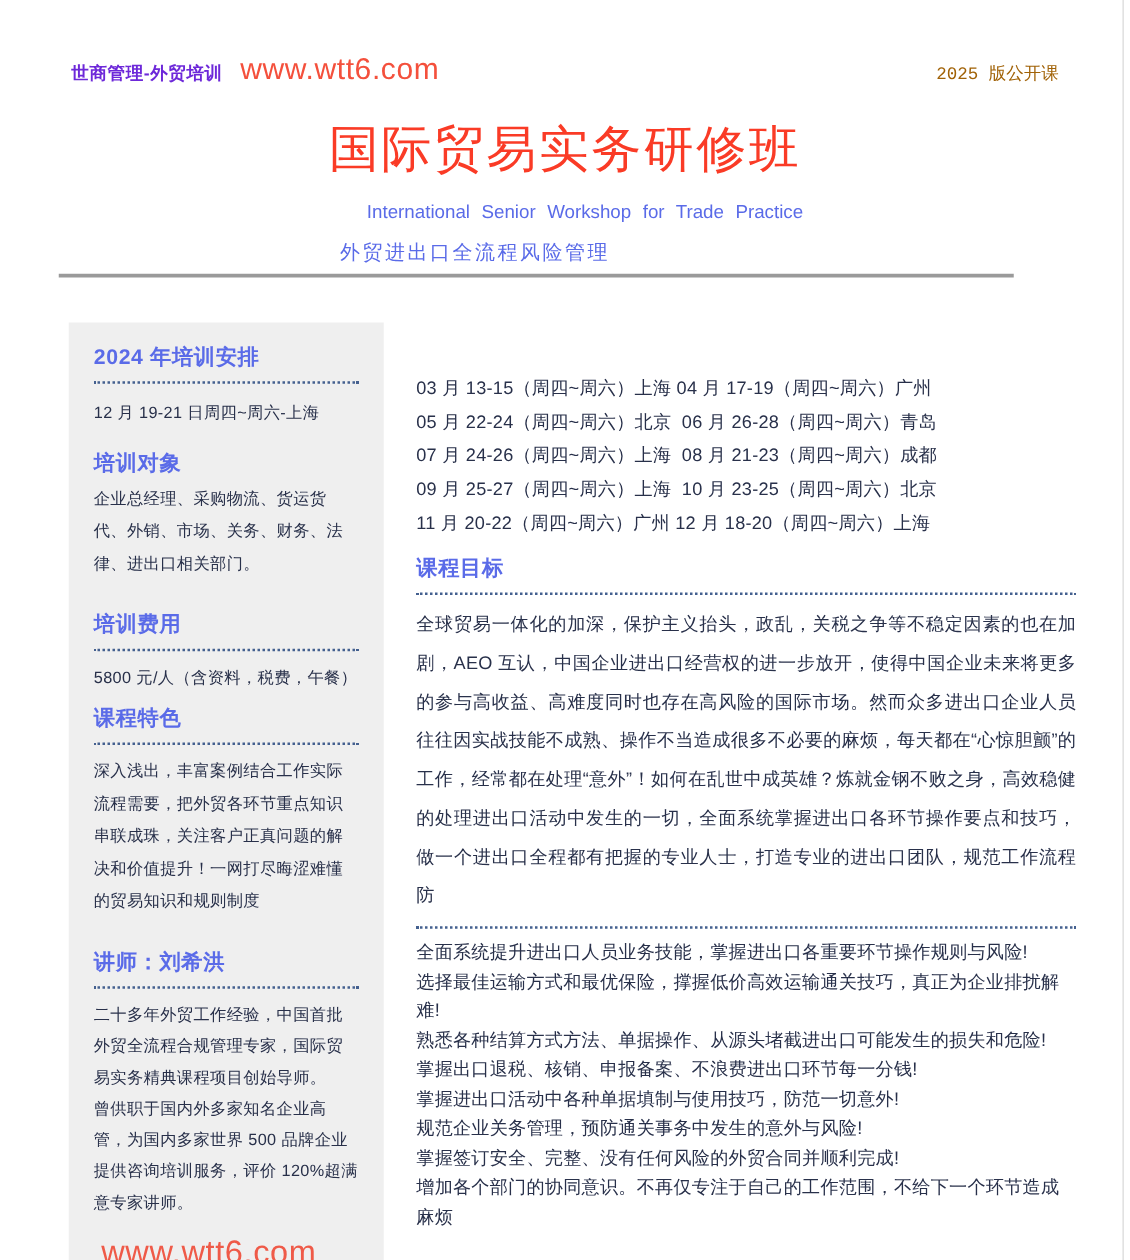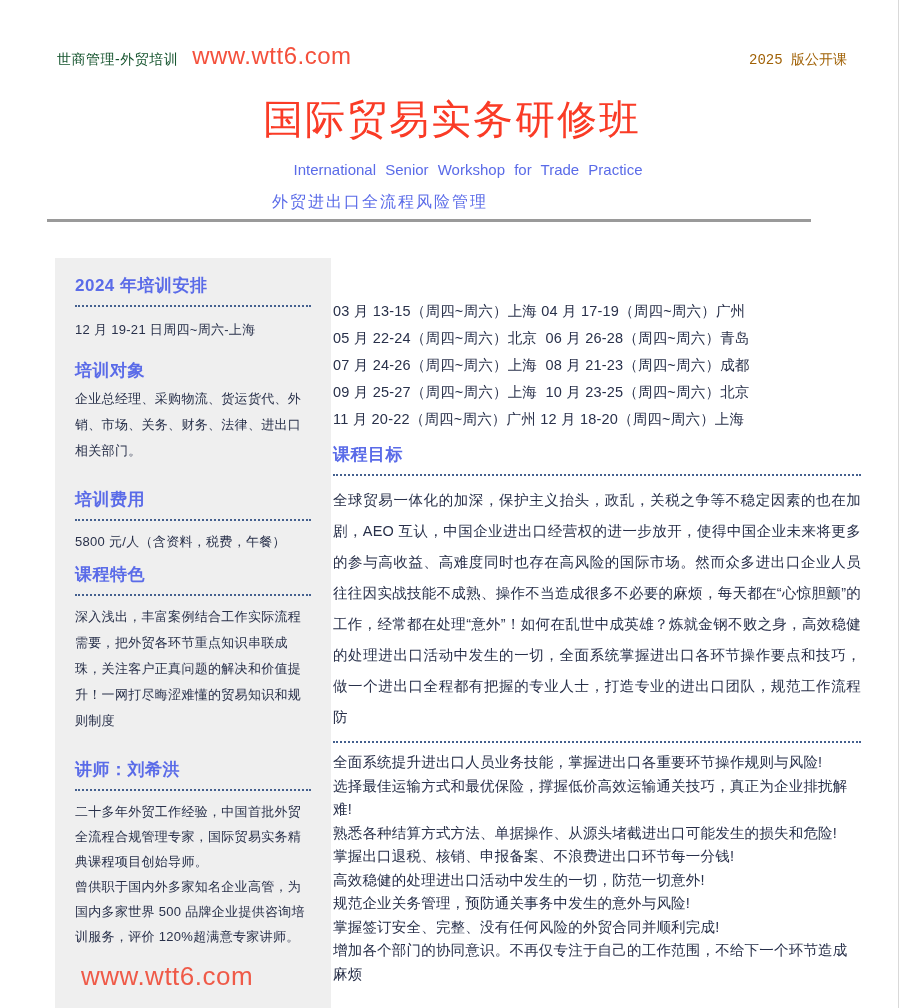--- a/index.html
+++ b/index.html
@@ -20,23 +20,23 @@
     background: #d9d9d9;
   }
   
   .header {
     position: absolute;
     top: 42px; left: 57px; right: 57px;
     display: flex;
     align-items: baseline;
   }
   .brand {
-    color: #14532d;
+    color: #6d28d9;
     font-size: 14px;
-    font-weight: normal;
+    font-weight: bold;
     letter-spacing: .5px;
   }
   .site-link-top {
     color: #F4503C;
     font-size: 24px;
     margin-left: 14px;
     letter-spacing: .5px;
   }
   .edition {
     margin-left: auto;
@@ -73,21 +73,21 @@
   .top-divider {
     position: absolute;
     top: 219px; left: 47px;
     width: 764px; height: 3px;
     background: #9A9A9A;
   }
   
   .sidebar {
     position: absolute;
     left: 55px; top: 258px;
-    width: 276px; height: 750px;
+    width: 252px; height: 750px;
     background: #EFEFEF;
     padding: 16px 20px 0 20px;
     overflow: hidden;
   }
   .sb-heading {
     color: #5A6BE8;
     font-size: 17px;
     font-weight: bold;
     letter-spacing: .5px;
   }
@@ -210,19 +210,19 @@
     <div class="main-heading mt-goals">课程目标</div>
     <hr class="dotted-rule">
     <p class="goals-text">全球贸易一体化的加深，保护主义抬头，政乱，关税之争等不稳定因素的也在加剧，AEO 互认，中国企业进出口经营权的进一步放开，使得中国企业未来将更多的参与高收益、高难度同时也存在高风险的国际市场。然而众多进出口企业人员往往因实战技能不成熟、操作不当造成很多不必要的麻烦，每天都在“心惊胆颤”的工作，经常都在处理“意外”！如何在乱世中成英雄？炼就金钢不败之身，高效稳健的处理进出口活动中发生的一切，全面系统掌握进出口各环节操作要点和技巧，做一个进出口全程都有把握的专业人士，打造专业的进出口团队，规范工作流程防</p>
 
     <hr class="dotted-rule">
     <div class="benefits">
       <div class="benefit-line">全面系统提升进出口人员业务技能，掌握进出口各重要环节操作规则与风险!</div>
       <div class="benefit-line">选择最佳运输方式和最优保险，撑握低价高效运输通关技巧，真正为企业排扰解难!</div>
       <div class="benefit-line">熟悉各种结算方式方法、单据操作、从源头堵截进出口可能发生的损失和危险!</div>
       <div class="benefit-line">掌握出口退税、核销、申报备案、不浪费进出口环节每一分钱!</div>
-      <div class="benefit-line">高效稳健的处理进出口活动中发生的一切，防范一切意外!</div>
+      <div class="benefit-line">掌握进出口活动中各种单据填制与使用技巧，防范一切意外!</div>
       <div class="benefit-line">规范企业关务管理，预防通关事务中发生的意外与风险!</div>
       <div class="benefit-line">掌握签订安全、完整、没有任何风险的外贸合同并顺利完成!</div>
       <div class="benefit-line">增加各个部门的协同意识。不再仅专注于自己的工作范围，不给下一个环节造成麻烦</div>
     </div>
   </div>
 </div>
 
 </body></html>

